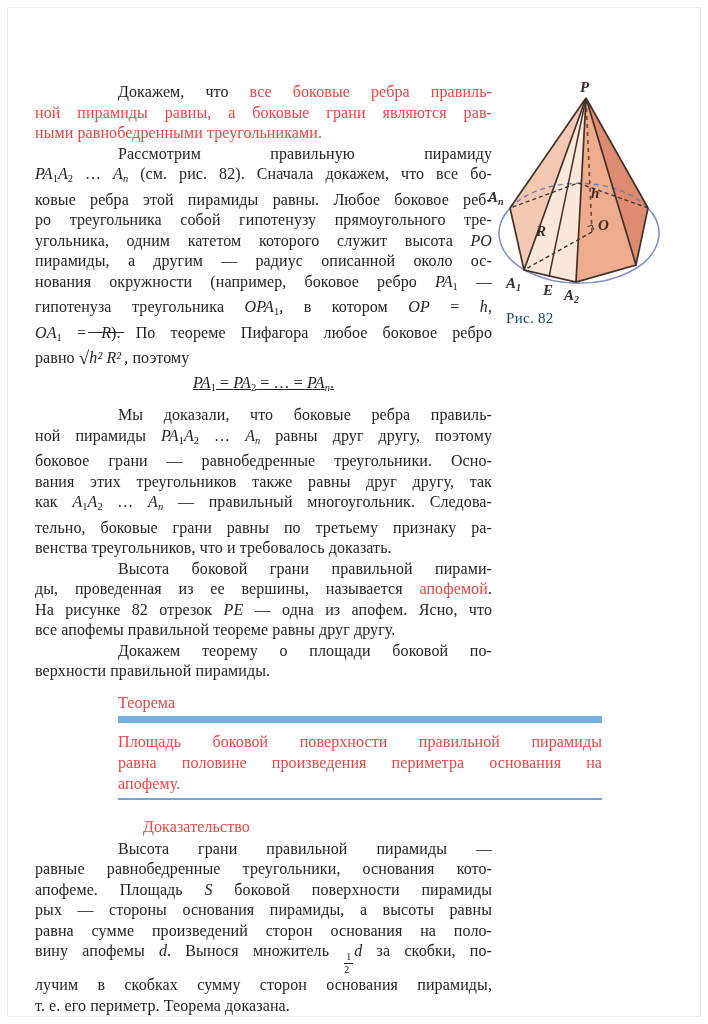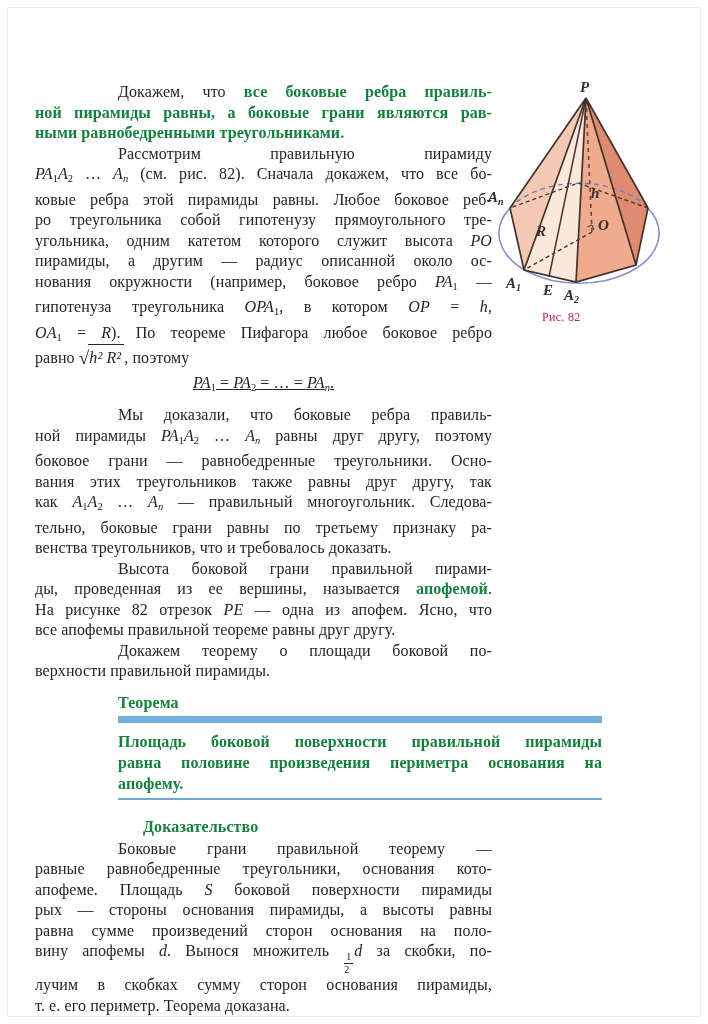--- a/index.html
+++ b/index.html
@@ -6,25 +6,25 @@
   .page{position:relative;width:708px;height:1024px;background:#ffffff;overflow:hidden;
         font-family:"Liberation Serif","DejaVu Serif",serif;color:#242424;}
   .page-frame{position:absolute;inset:7px;border:1px solid #ececec;pointer-events:none;}
 
   
   .tcol{position:absolute;left:35px;top:82px;width:457px;font-size:16px;letter-spacing:0.1px;}
   .tblock{margin:0;}
   .line{line-height:20.5px;text-align:justify;text-align-last:justify;}
   .line.last{text-align-last:left;}
   .line.first{text-indent:83px;}
-  .b{font-weight:bold;color:#15803d;}
+  .b{font-weight:normal;color:#ef4444;}
   .i{font-style:italic;}
   .sub{font-size:10.5px;vertical-align:-3px;letter-spacing:0;}
   .rad{font-size:19px;vertical-align:-1px;}
-  .sqrt{border-top:1.5px solid #2a2a2a;padding:4px 3px 0 1px;margin-left:-1px;}
+  .sqrt{border-top:1.5px solid #2a2a2a;padding:16px 3px 0 1px;margin-left:-1px;}
   .frac{display:inline-flex;flex-direction:column;vertical-align:-4px;font-size:10px;
         line-height:1.05;text-align:center;margin:0 1px;}
   .frac .num{border-bottom:1px solid #242424;padding:0 2px;}
   .frac .den{padding-top:1px;}
 
   .head .line{text-align:center;text-align-last:left;font-weight:bold;}
   [data-name="formula-lateral-edges"]{margin:4px 0 7px;}
   [data-name="formula-lateral-edges"] .line{text-align:left;text-align-last:center;text-decoration:underline;}
   [data-name="theorem-title"]{margin:11px 0 0 83px;width:484px;}
   [data-name="theorem-bar"]{height:7px;margin:3px 0 8px 83px;width:484px;}
@@ -32,21 +32,21 @@
   [data-name="theorem-body"] .line{line-height:21px;}
   [data-name="theorem-rule"]{margin:4px 0 0 83px;width:484px;height:0;border-top:2px solid;}
   [data-name="proof-title"]{margin:17px 0 1px 108px;}
 
   
   .fig{position:absolute;left:488px;top:80px;width:220px;height:256px;}
   .fig svg{position:absolute;left:0;top:0;}
   .flabel{position:absolute;font-style:italic;font-weight:bold;font-size:15px;color:#3a2e28;
           line-height:1;white-space:nowrap;}
   .flabel .sub{font-size:10px;vertical-align:-3px;font-style:italic;}
-  .fig-caption{position:absolute;left:18px;top:230px;font-size:12px;color:#be185d;letter-spacing:0.3px;margin-left:36px;}
+  .fig-caption{position:absolute;left:18px;top:230px;font-size:15px;color:#0c4a6e;letter-spacing:0.3px;}
 </style>
 </head>
 <body>
 
 <div class="page" data-name="textbook-page">
   <div class="page-frame" data-name="scan-edge-frame"></div>
 
   <div class="tcol" data-name="text-column">
       <div class="tblock para" data-name="paragraph-claim">
         <div class="line first" data-name="text-line"><span>Докажем, что </span><span class="b">все боковые ребра правиль-</span></div>
@@ -94,21 +94,21 @@
       <div class="tblock para" data-name="theorem-body">
         <div class="line" data-name="text-line"><span class="b">Площадь боковой поверхности правильной пирамиды</span></div>
         <div class="line" data-name="text-line"><span class="b">равна половине произведения периметра основания на</span></div>
         <div class="line last" data-name="text-line"><span class="b">апофему.</span></div>
       </div>
       <div class="tblock rule" data-name="theorem-rule" style="border-top-color: rgb(110, 167, 216);"></div>
       <div class="tblock head" data-name="proof-title">
         <div class="line last" data-name="text-line"><span class="b">Доказательство</span></div>
       </div>
       <div class="tblock para" data-name="proof-paragraph">
-        <div class="line first" data-name="text-line"><span>Боковые грани правильной теорему —</span></div>
+        <div class="line first" data-name="text-line"><span>Высота грани правильной пирамиды —</span></div>
         <div class="line" data-name="text-line"><span>равные равнобедренные треугольники, основания кото-</span></div>
         <div class="line" data-name="text-line"><span>апофеме. Площадь </span><span class="i">S</span><span> боковой поверхности пирамиды</span></div>
         <div class="line" data-name="text-line"><span>рых — стороны основания пирамиды, а высоты равны</span></div>
         <div class="line" data-name="text-line"><span>равна сумме произведений сторон основания на поло-</span></div>
         <div class="line" data-name="text-line"><span>вину апофемы </span><span class="i">d</span><span>. Вынося множитель </span><span class="frac" data-name="fraction">
             <span class="num">1</span>
             <span class="den">2</span>
           </span><span class="i">d</span><span> за скобки, по-</span></div>
         <div class="line" data-name="text-line"><span>лучим в скобках сумму сторон основания пирамиды,</span></div>
         <div class="line last" data-name="text-line"><span>т. е. его периметр. Теорема доказана.</span></div>

